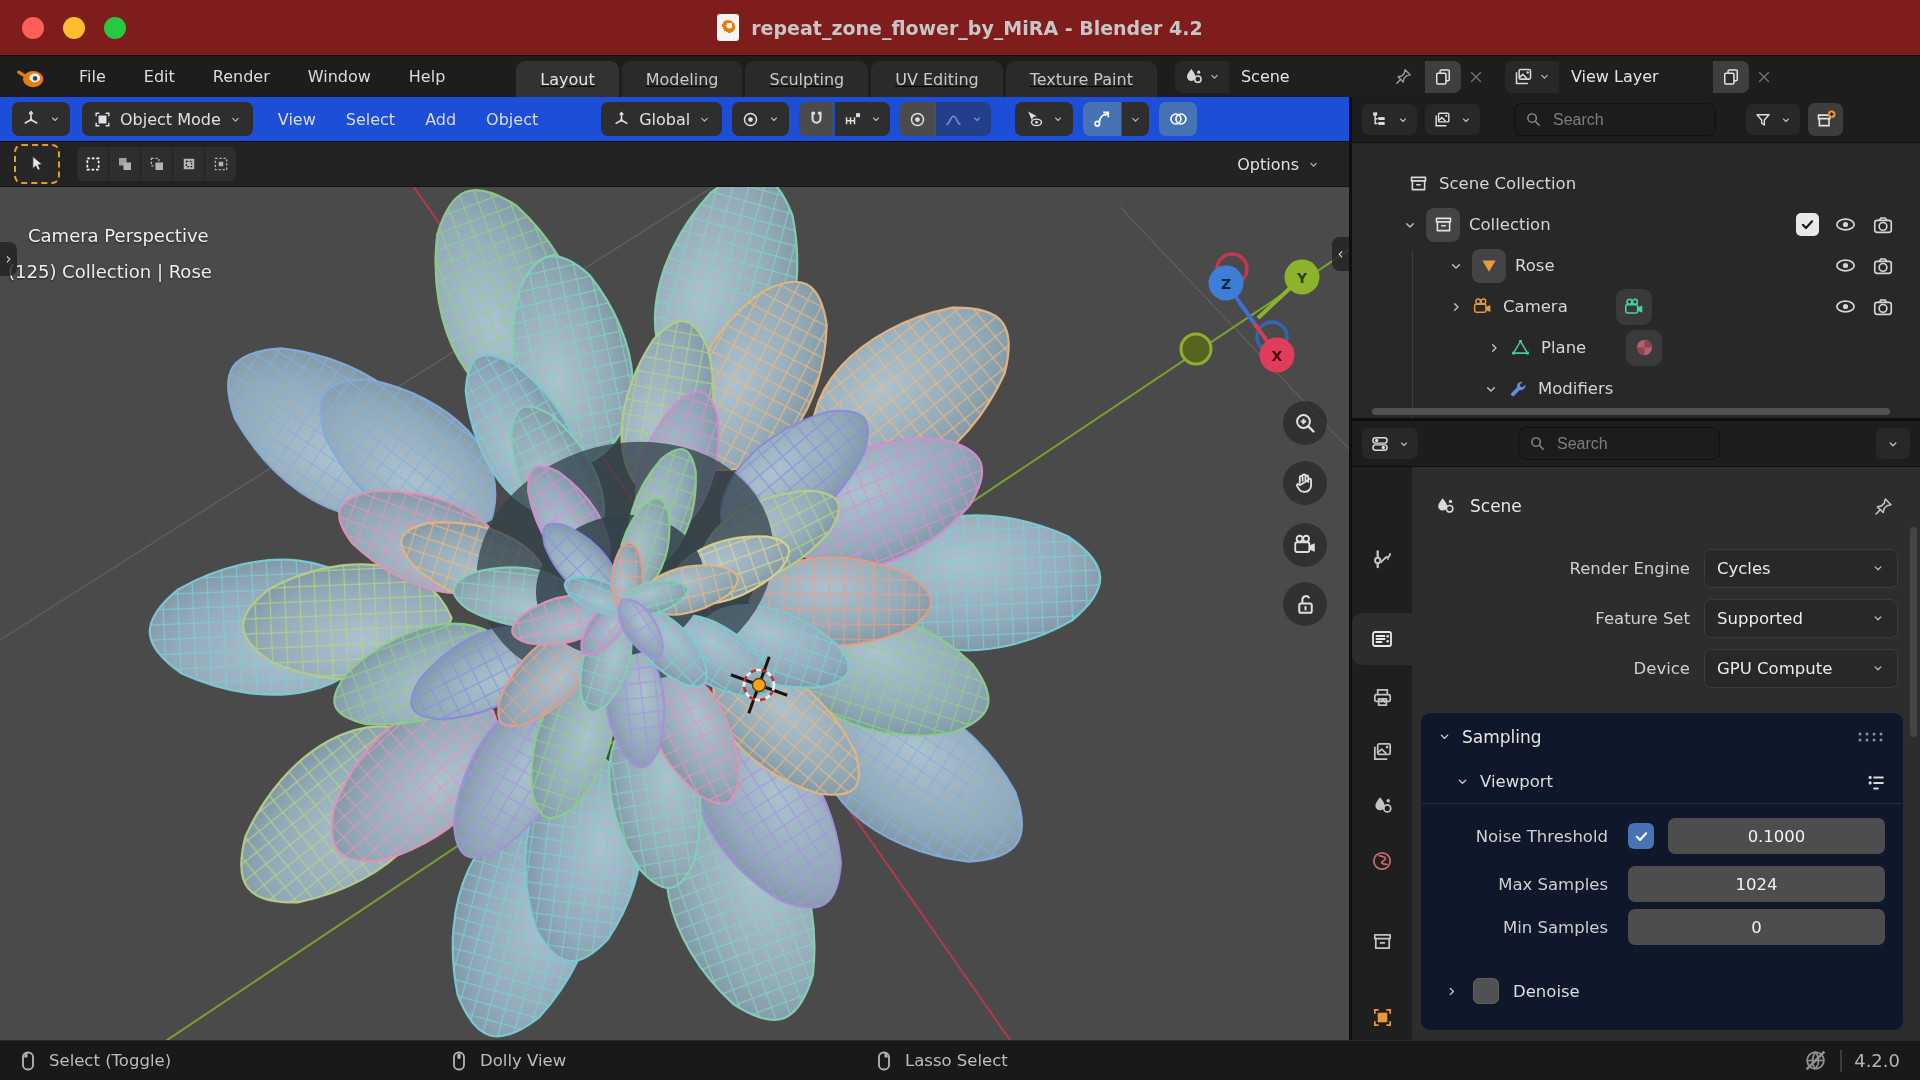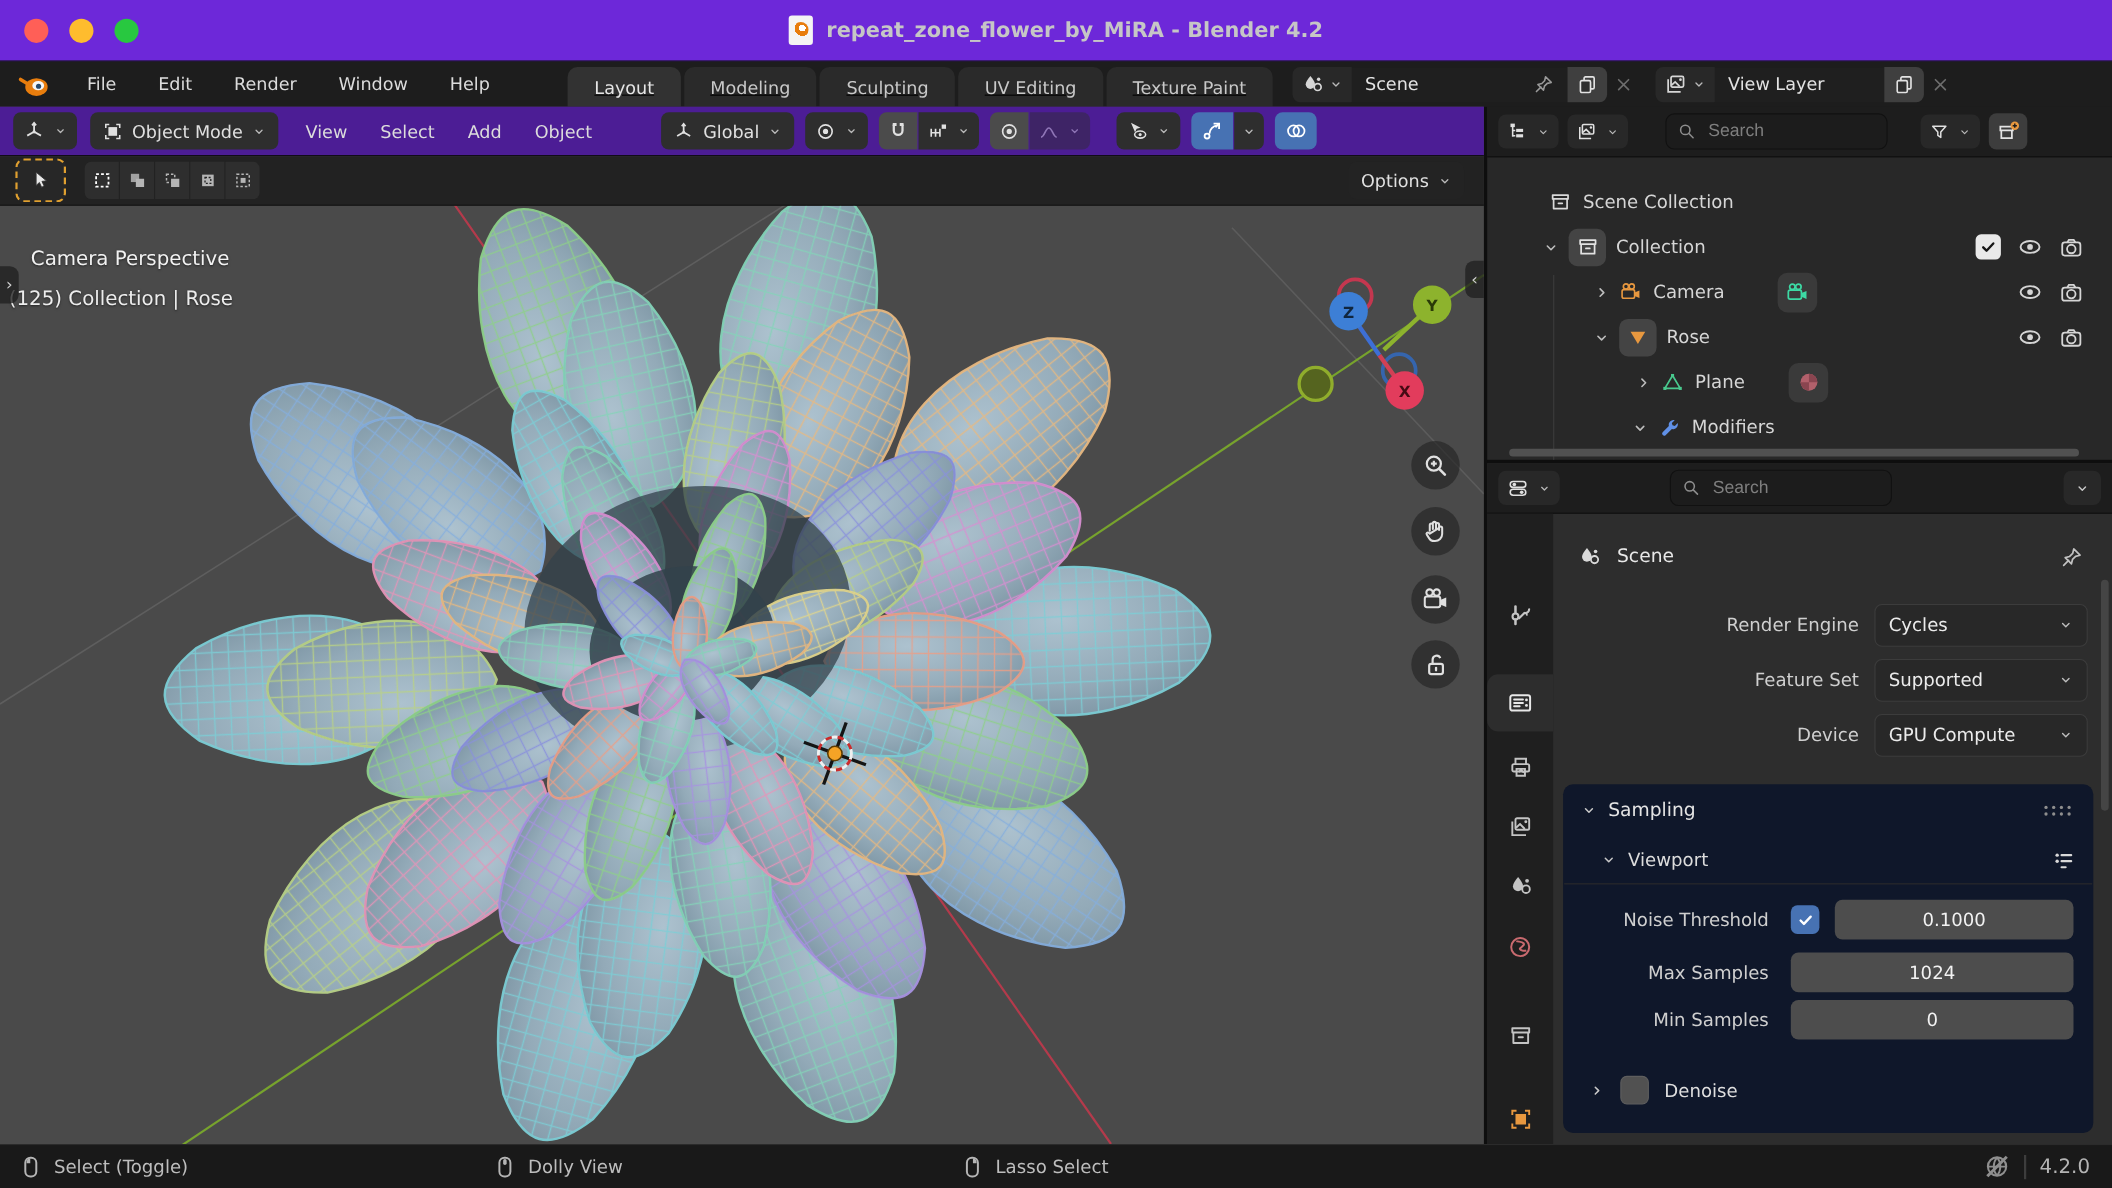--- a/index.html
+++ b/index.html
@@ -1,19 +1,19 @@
 <!DOCTYPE html>
 <html><head>
 <meta charset="utf-8">
 <style>
   html,body{margin:0;padding:0;background:#000;}
   .window{position:relative;width:1920px;height:1080px;background:#2b2b2b;overflow:hidden;
           font-family:"DejaVu Sans","Liberation Sans",sans-serif;-webkit-font-smoothing:antialiased;}
   
-  .titlebar{position:absolute;left:0;top:0;width:100%;height:55px;background:#6d28d9;
+  .titlebar{position:absolute;left:0;top:0;width:100%;height:55px;background:#7f1d1d;
             display:flex;align-items:center;justify-content:center;border-bottom:1px solid #0a0a0a;}
   .lights{position:absolute;left:22px;top:0;height:100%;display:flex;align-items:center;gap:19px;}
   .light{width:22px;height:22px;border-radius:50%;}
   .title-wrap{display:flex;align-items:center;gap:12px;color:#c6c6c6;font-size:19px;font-weight:bold;}
   .doc-icon{width:22px;height:27px;background:#f4f4f4;border-radius:3px;position:relative;}
   .doc-icon:before{content:"";position:absolute;left:4px;top:6px;width:14px;height:14px;border-radius:50%;
                    background:radial-gradient(circle at 60% 40%,#fff 0 3px,#e87d0d 3px 7px,transparent 7px);}
   
   .topbar{position:absolute;left:0;top:56px;width:100%;height:41px;background:#1d1d1d;display:flex;align-items:center;}
   .blender-logo{margin:0 14px 0 16px;}
@@ -35,21 +35,21 @@
        color:#e0e0e0;font-size:16px;padding:0 11px;gap:8px;white-space:nowrap;}
   .seg{border-radius:0;}
   .seg.l{border-radius:7px 0 0 7px;}
   .seg.r{border-radius:0 7px 7px 0;}
   .pressed{background:#4b4b4b;}
   .blue{background:#4772b3;color:#fff;}
   .dim{opacity:.45;}
   
   .main{position:absolute;left:0;top:97px;width:1920px;height:943px;display:flex;background:#0e0e0e;}
   .vp-col{width:1349px;display:flex;flex-direction:column;background:#4a4a4a;}
-  .vp-header{height:44px;background:#4c1d95;display:flex;align-items:center;border-bottom:1px solid #0c0c0c;overflow:hidden;}
+  .vp-header{height:44px;background:#1d4ed8;display:flex;align-items:center;border-bottom:1px solid #0c0c0c;overflow:hidden;}
   .vp-tools{height:44px;background:#222;display:flex;align-items:center;border-bottom:1px solid #151515;position:relative;}
   .vp-menu{color:#dcdcdc;font-size:16px;padding:0 15px;}
   .viewport{position:relative;flex:1;overflow:hidden;}
   .vp-svg{position:absolute;left:0;top:0;}
   .vp-label{position:absolute;left:28px;top:38px;color:#f2f2f2;font-size:18px;text-shadow:0 1px 2px rgba(0,0,0,.55);}
   .vp-sublabel{position:absolute;left:8px;top:74px;color:#ededed;font-size:18px;text-shadow:0 1px 2px rgba(0,0,0,.55);}
   .edge-tab{position:absolute;width:17px;height:34px;background:rgba(32,32,32,.78);color:#cfcfcf;
             display:flex;align-items:center;justify-content:center;font-size:15px;}
   .nav-btn{position:absolute;width:44px;height:44px;border-radius:50%;background:rgba(34,34,34,.62);
            display:flex;align-items:center;justify-content:center;}
@@ -974,51 +974,51 @@
                   <use href="#s-eye"></use>
                 </svg>
               <svg class="i" width="22" height="22">
                   <use href="#s-cam"></use>
                 </svg>
             </div>
           </div>
 
           <div class="ol-row" style="padding-left:96px">
             <svg class="ol-arrow i">
+                <use href="#s-chev"></use>
+              </svg>
+            <div class="ol-iconbox">
+              <svg class="i" width="20" height="20" color="#e8983f">
+                  <use href="#s-tri"></use>
+                </svg>
+            </div>
+            <span>Rose</span>
+            <div class="ol-right">
+              <svg class="i" width="23" height="23">
+                  <use href="#s-eye"></use>
+                </svg>
+              <svg class="i" width="22" height="22">
+                  <use href="#s-cam"></use>
+                </svg>
+            </div>
+          </div>
+
+          <div class="ol-row" style="padding-left:96px">
+            <svg class="ol-arrow i">
                 <use href="#s-chev-r"></use>
               </svg>
             <svg class="ol-icn i" style="color:#e8983f">
                 <use href="#s-movie"></use>
               </svg>
             <span>Camera</span>
             <div class="ol-badge">
               <svg class="i" width="22" height="22" color="#3dd9a4">
                   <use href="#s-movie"></use>
                 </svg>
             </div>
-            <div class="ol-right">
-              <svg class="i" width="23" height="23">
-                  <use href="#s-eye"></use>
-                </svg>
-              <svg class="i" width="22" height="22">
-                  <use href="#s-cam"></use>
-                </svg>
-            </div>
-          </div>
-
-          <div class="ol-row" style="padding-left:96px">
-            <svg class="ol-arrow i">
-                <use href="#s-chev"></use>
-              </svg>
-            <div class="ol-iconbox">
-              <svg class="i" width="20" height="20" color="#e8983f">
-                  <use href="#s-tri"></use>
-                </svg>
-            </div>
-            <span>Rose</span>
             <div class="ol-right">
               <svg class="i" width="23" height="23">
                   <use href="#s-eye"></use>
                 </svg>
               <svg class="i" width="22" height="22">
                   <use href="#s-cam"></use>
                 </svg>
             </div>
           </div>
 

